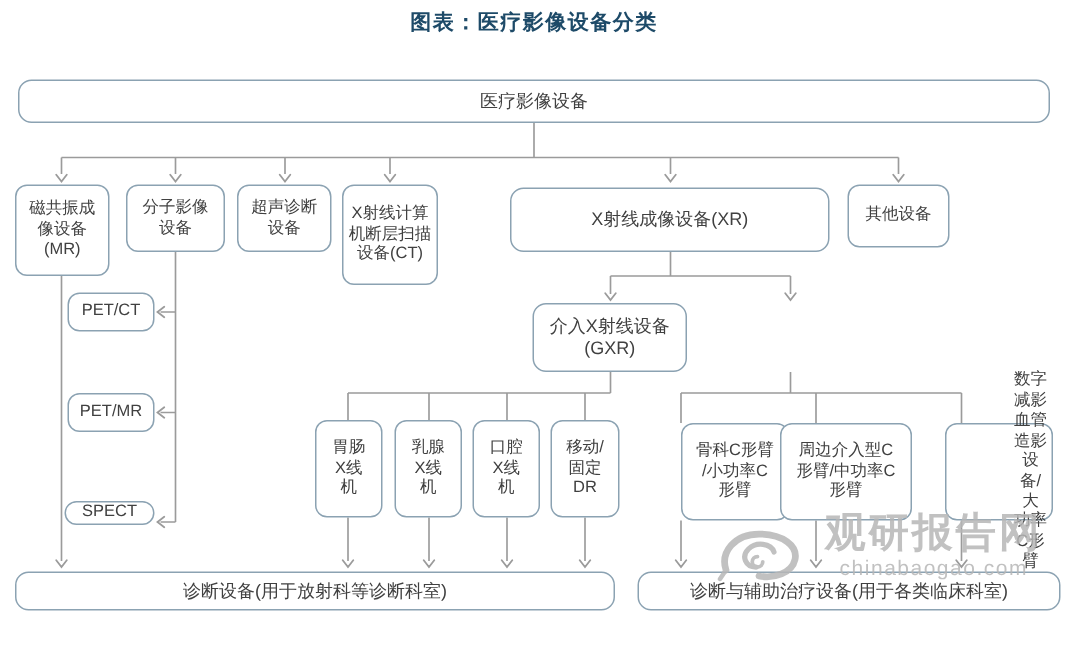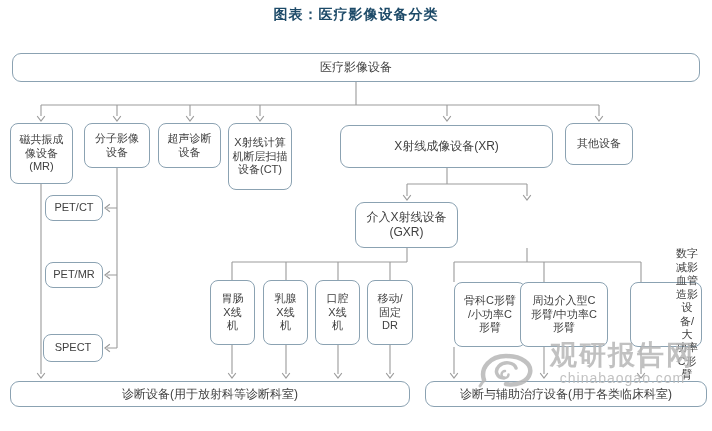--- a/index.html
+++ b/index.html
@@ -24,21 +24,21 @@
   
   #b-root{left:12px;top:53px;width:688px;height:29px;}
   #b-mr{left:10px;top:123px;width:63px;height:61px;}
   #b-molecular{left:84px;top:123px;width:66px;height:45px;}
   #b-ultrasound{left:158px;top:123px;width:63px;height:45px;}
   #b-ct{left:228px;top:123px;width:64px;height:67px;}
   #b-xr{left:340px;top:125px;width:213px;height:43px;}
   #b-other{left:565px;top:123px;width:68px;height:42px;}
   #b-petct{left:45px;top:195px;width:58px;height:26px;}
   #b-petmr{left:45px;top:262px;width:58px;height:26px;}
-  #b-spect{left:43px;top:334px;width:60px;height:28px;}
+  #b-spect{left:43px;top:334px;width:60px;height:16px;}
   #b-gxr{left:355px;top:202px;width:103px;height:46px;}
   #b-lxr{left:478px;top:202px;width:97px;height:46px;}
   #b-gi{left:210px;top:280px;width:45px;height:65px;}
   #b-mammo{left:263px;top:280px;width:45px;height:65px;}
   #b-oral{left:315px;top:280px;width:45px;height:65px;}
   #b-dr{left:367px;top:280px;width:46px;height:65px;}
   #b-ortho{left:418px;top:282px;width:72px;height:65px;margin-left:36px;}
   #b-peripheral{left:500px;top:282px;width:88px;height:65px;margin-left:20px;}
   #b-dsa{left:630px;top:282px;width:72px;height:65px;padding-left:44px;}
   #b-diag{left:10px;top:381px;width:400px;height:26px;}

